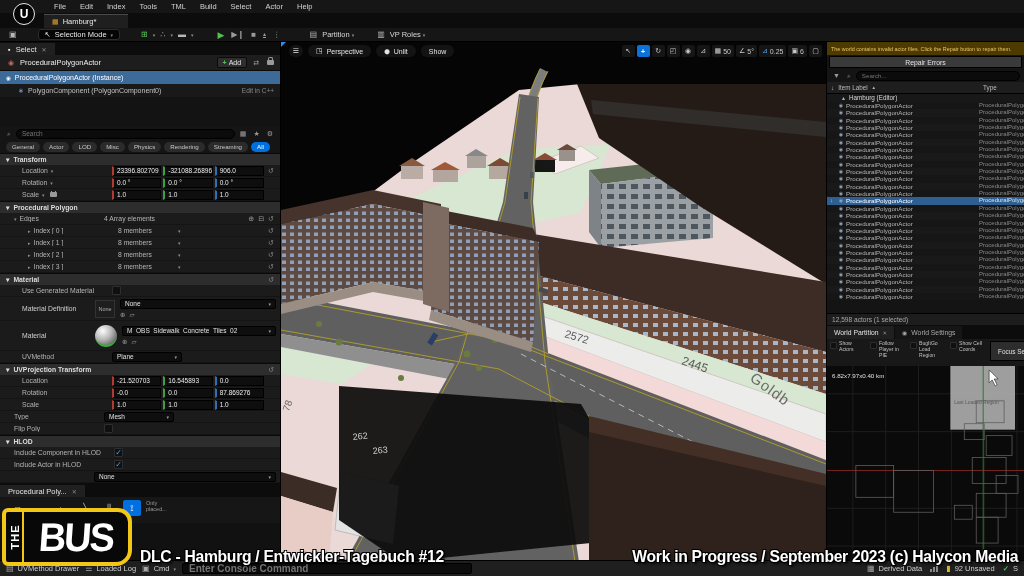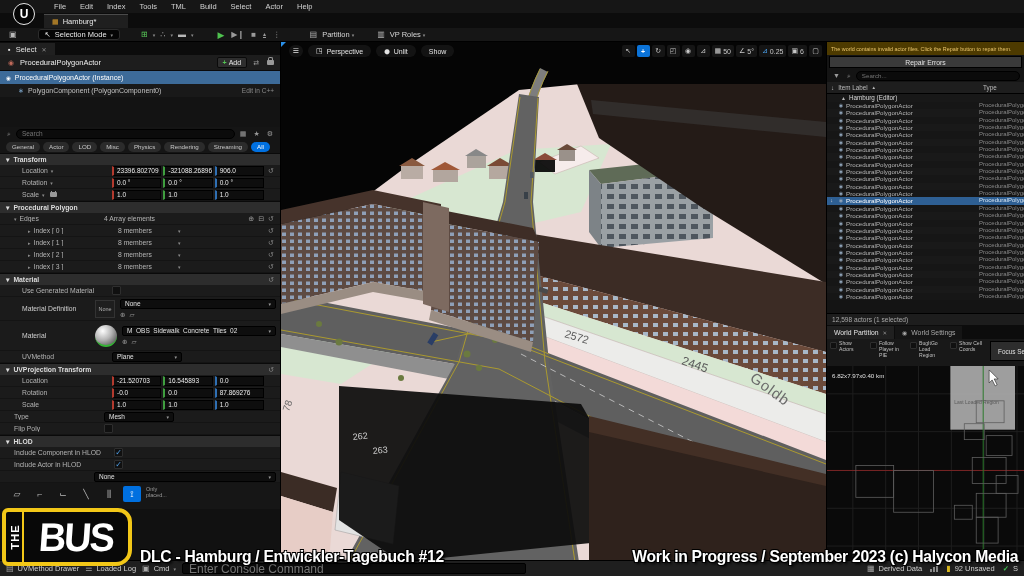--- a/index.html
+++ b/index.html
@@ -112,21 +112,21 @@
   .tog .tl { font-size:5.1px; color:#c0c0c0; line-height:1.15; }
   .focus-btn { background:#2d2d2d; border:1px solid #000; height:20px; padding:0 7px; font-size:6.4px; color:#e0e0e0; display:flex; align-items:center; flex:none; white-space:nowrap; }
   .wp-map { flex:1; position:relative; background:#0a0a0a; overflow:hidden; }
   .wp-dim { position:absolute; left:5px; top:6px; font-size:6.2px; color:#e0e0e0; z-index:3; }
   .wp-map svg { position:absolute; inset:0; }
 
   
   #statusbar { position:absolute; left:0; right:0; bottom:0; height:16px; background:#1f1f1f; border-top:1px solid #000; display:flex; align-items:center; gap:6px; padding:0 6px; font-size:7.5px; color:#cfcfcf; }
   .sb-item { display:flex; align-items:center; gap:4px; }
   .sb-ico { color:#a8a8a8; font-size:8px; }
-  .console { width:344px; height:11px; background:#0c0c0c; border:1px solid #000; border-radius:2px; color:#8a8a8a; font-size:12px; padding:0 6px; font-family:inherit; }
+  .console { width:290px; height:11px; background:#0c0c0c; border:1px solid #000; border-radius:2px; color:#8a8a8a; font-size:10px; padding:0 6px; font-family:inherit;font-weight:bold; }
   .sb-right { margin-left:auto; display:flex; align-items:center; gap:8px; }
   .bars { display:inline-flex; align-items:flex-end; gap:1px; }
   .bars i { width:2px; background:#8a8a8a; display:block; }
   .unsaved-ico { color:#d8b61c; font-size:8px; }
   .src-ok { color:#3fbf4f; font-weight:bold; }
 
   
   #wm { position:absolute; inset:0; z-index:50; pointer-events:none; }
   .bus-logo { position:absolute; left:2px; bottom:10px; width:130px; height:58px; background:#080808; border:4px solid #f2c718; border-radius:6px 14px 16px 6px; display:flex; align-items:center; overflow:hidden; }
   .bus-the { width:18px; height:100%; border-right:2px solid #f2c718; display:flex; align-items:center; justify-content:center; }
@@ -433,20 +433,26 @@
     <span class="cb">✓</span>
   </div>
   <div class="prop" style="padding-left:14px">
     <span class="plabel" style="width:80px"> </span>
     <div class="dd" style="flex:1">
       <span>None</span>
       <span class="car">▾</span>
     </div>
   </div>
 
+  <div class="bottom-tab-row">
+    <div class="panel-tab">
+      <span>Procedural Poly...</span>
+      <span class="x">✕</span>
+    </div>
+  </div>
   <div class="poly-tools">
     <span class="ptool">▱</span>
     <span class="ptool">⌐</span>
     <span class="ptool">⌙</span>
     <span class="ptool">╲</span>
     <span class="ptool">⫼</span>
     <span class="ptool blue">⟟</span>
     <span class="ptool-note">Only placed...</span>
   </div>
   <div class="details-fill"></div>

